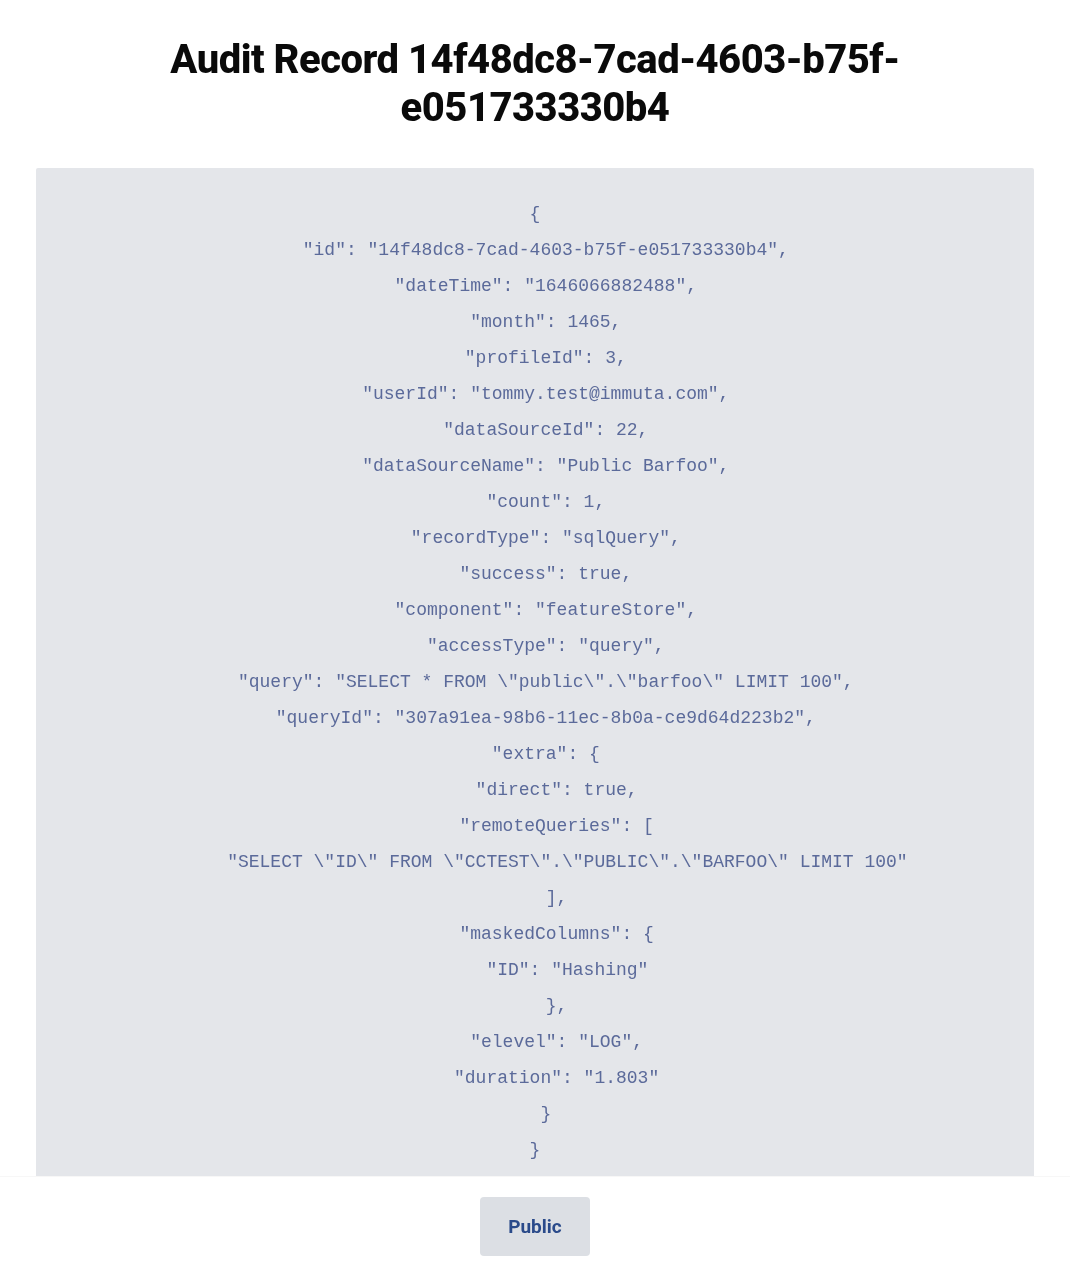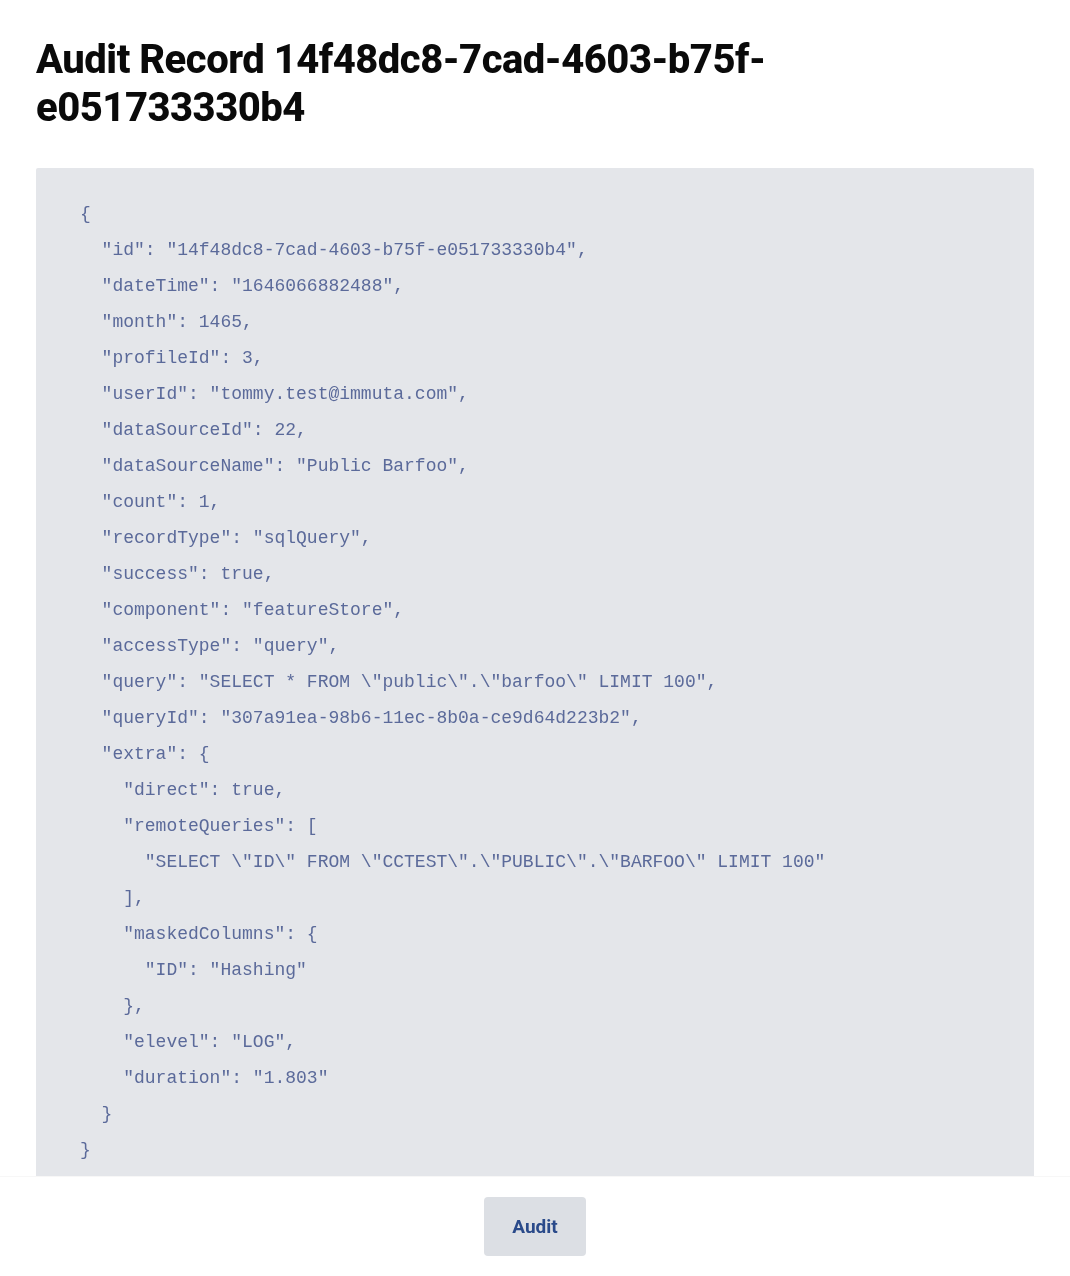--- a/index.html
+++ b/index.html
@@ -16,20 +16,21 @@
       position: relative;
     }
     .scroll-area {
       position: absolute;
       top: 0;
       left: 0;
       right: 0;
       bottom: 0;
       overflow-y: scroll;
       padding: 36px 36px 0 36px;
+      text-align: center;
     }
     .scroll-area::-webkit-scrollbar {
       width: 14px;
     }
     .scroll-area::-webkit-scrollbar-track {
       background: #ffffff;
     }
     .scroll-area::-webkit-scrollbar-thumb {
       background: #b9bcc0;
       border-radius: 7px;
@@ -109,14 +110,14 @@
       "ID": "Hashing"
     },
     "elevel": "LOG",
     "duration": "1.803"
   }
 }</pre>
 
 </div>
 
 <div class="footer">
-  <button class="close-button">Audit</button>
+  <button class="close-button">Public</button>
 </div>
 
 </body></html>

